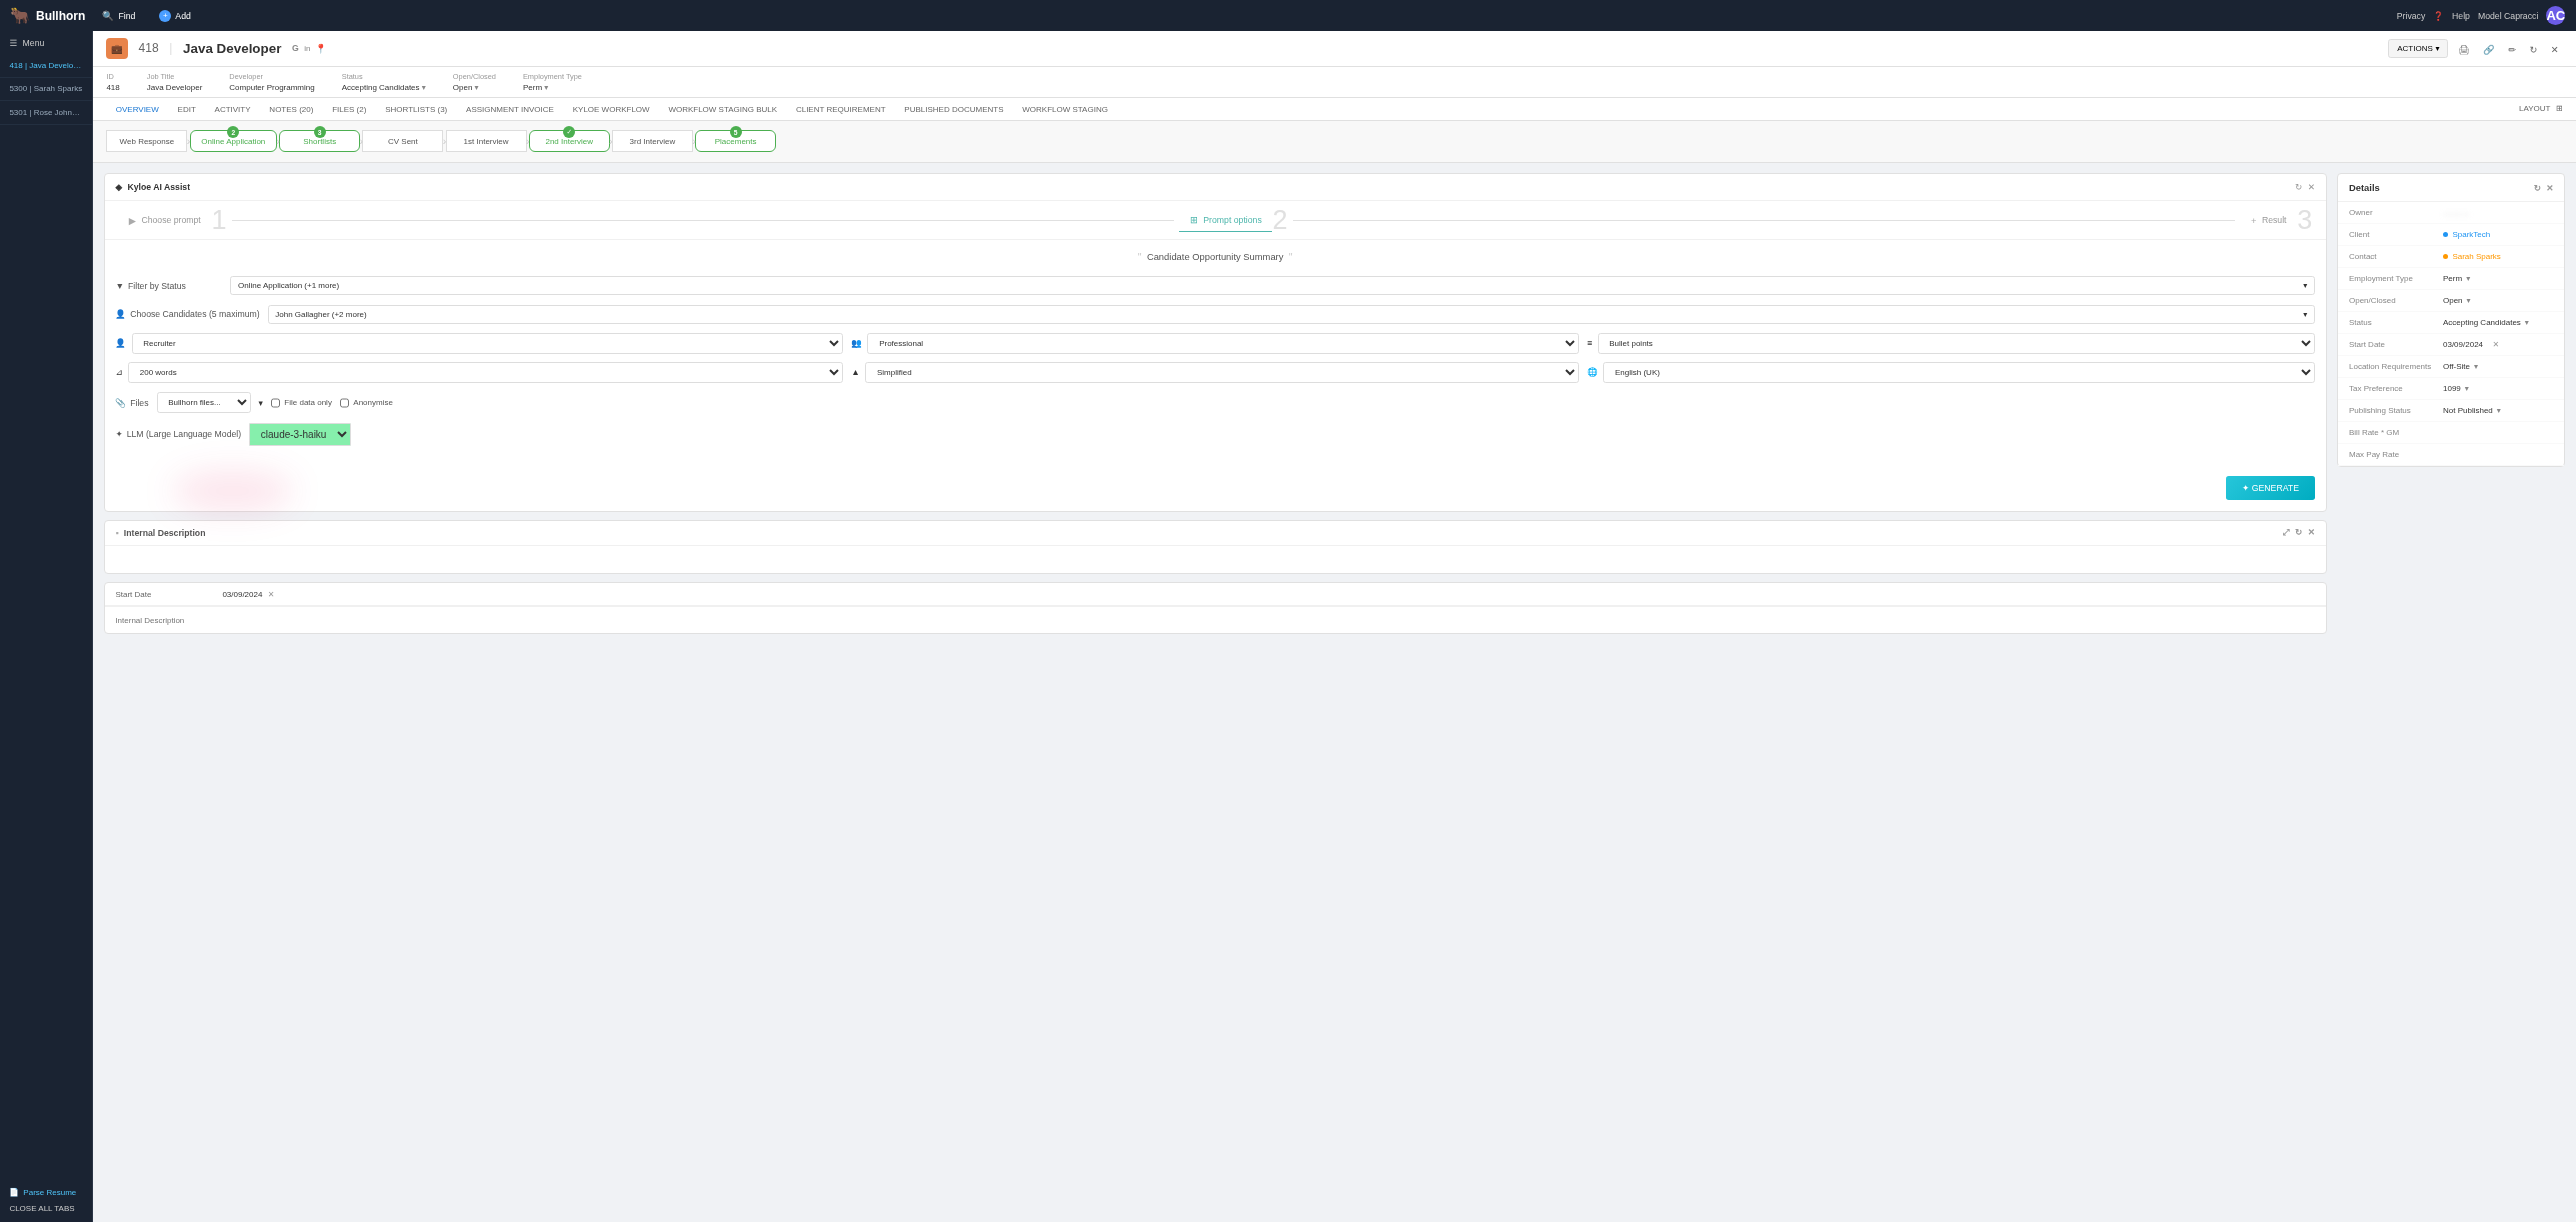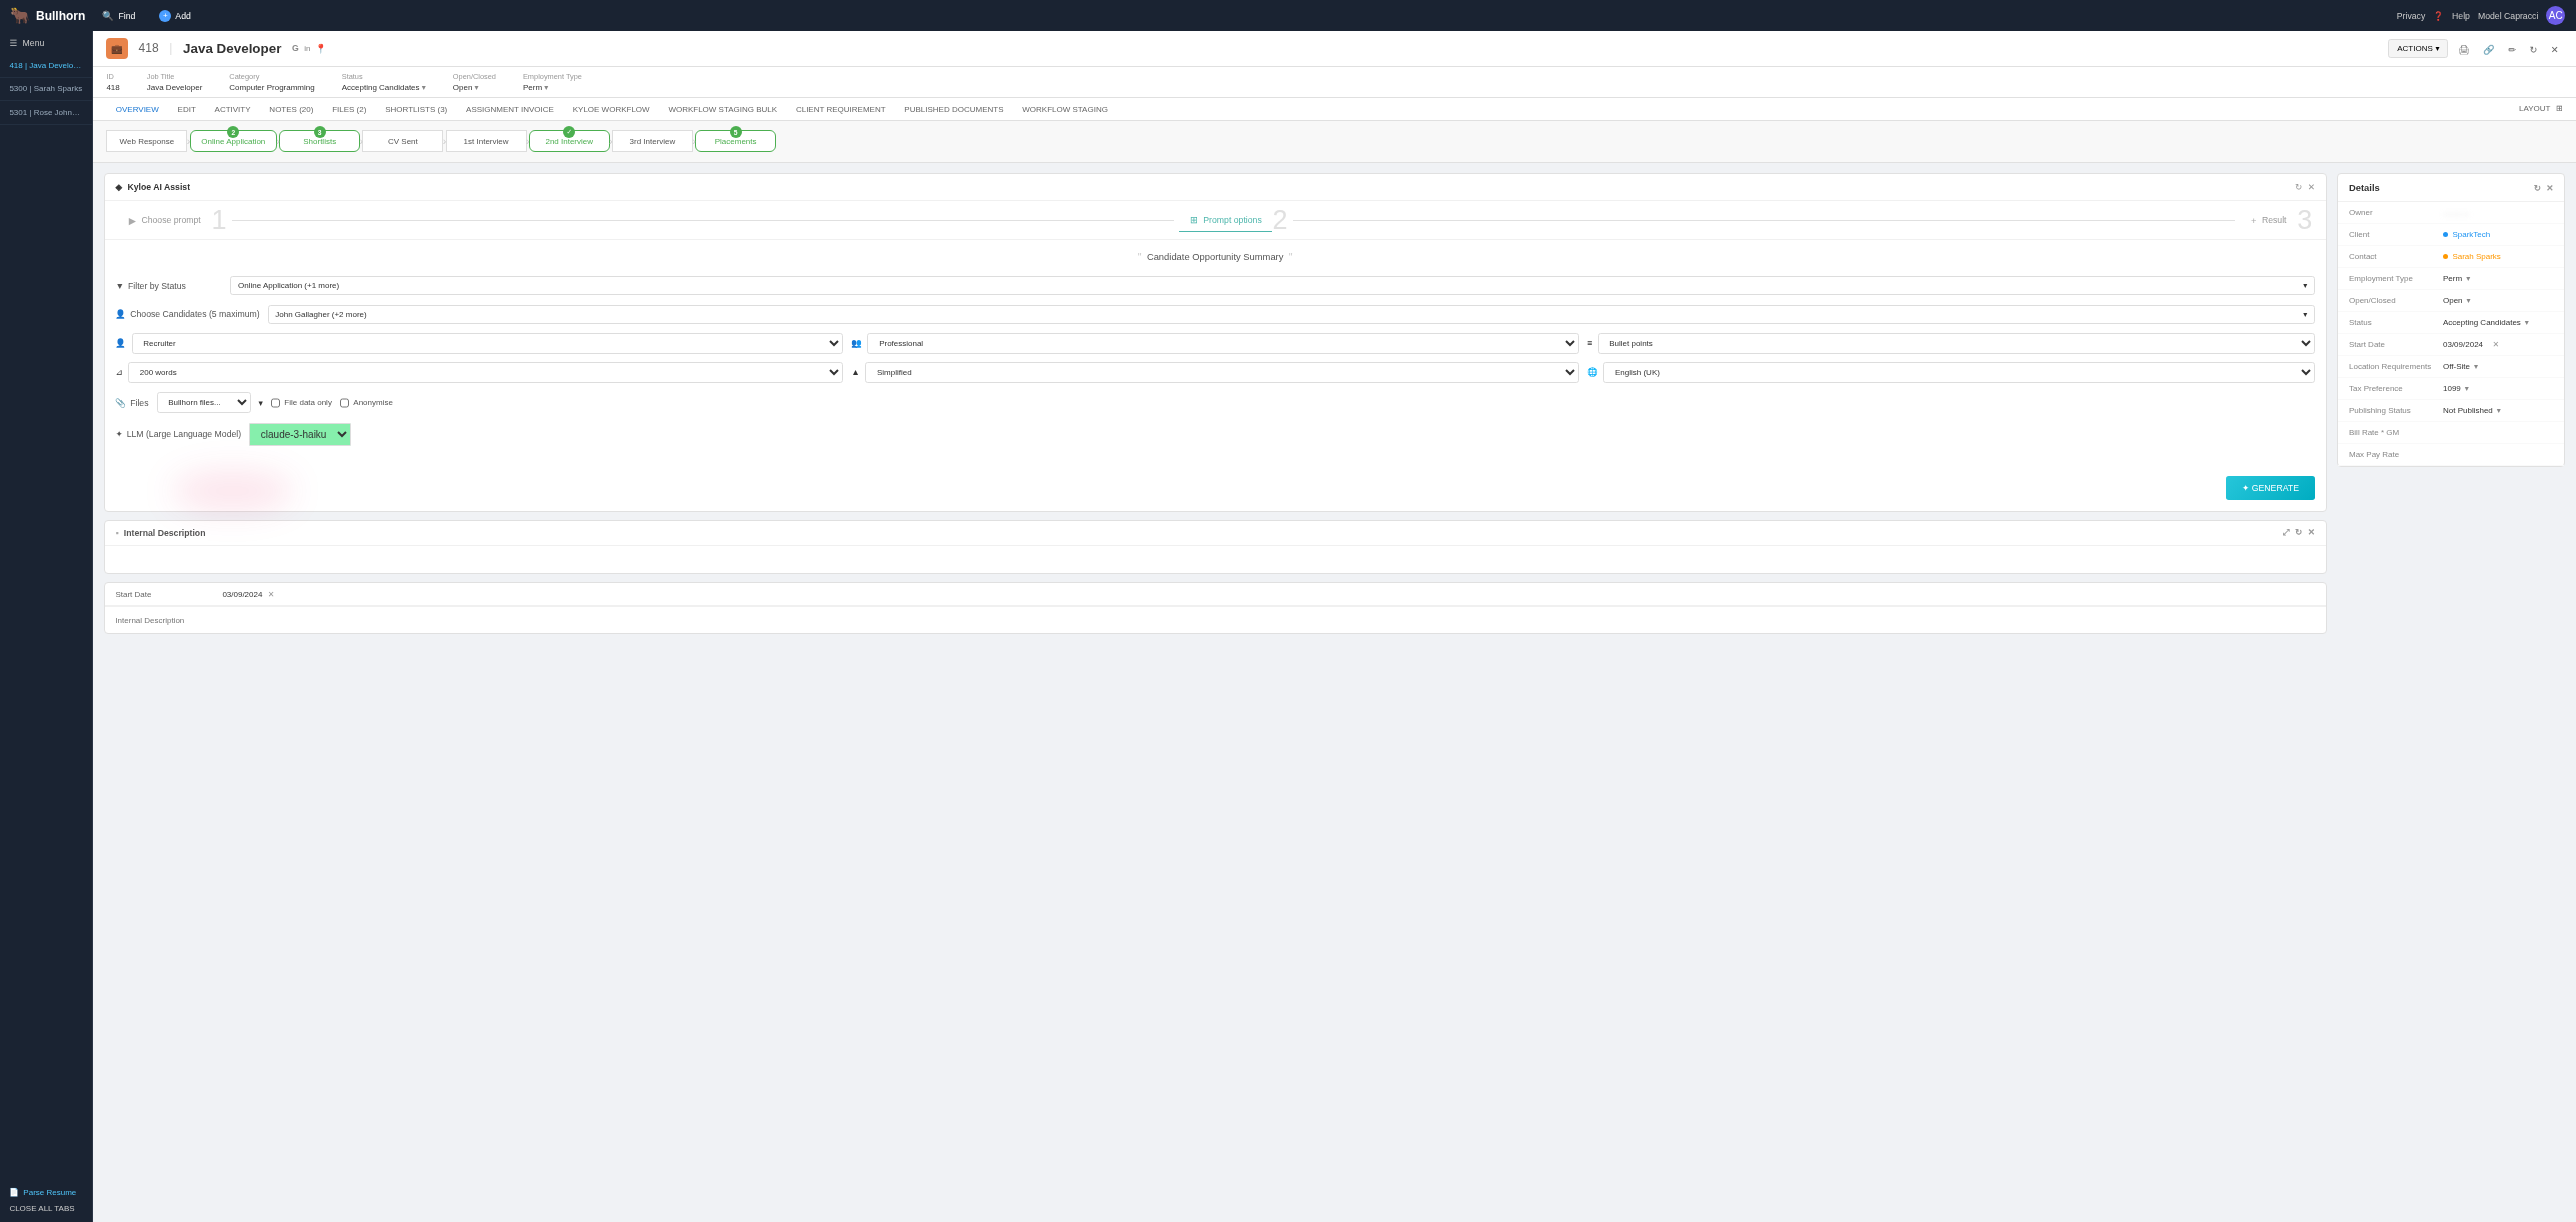--- a/index.html
+++ b/index.html
@@ -12,21 +12,21 @@
       display: flex;
       align-items: center;
       padding: 0 10.7px;
       color: white;
       justify-content: space-between;
     }
     .top-nav-left { display: flex; align-items: center; gap: 10.7px; }
     .brand { display: flex; align-items: center; gap: 5.4px; font-size: 12px; font-weight: bold; color: white; }
     .nav-btn { display: flex; align-items: center; gap: 4px; color: white; background: none; border: none; cursor: pointer; font-size: 8.7px; padding: 4px 6.7px; border-radius: 2.7px; }
     .top-nav-right { display: flex; align-items: center; gap: 8px; color: #ccc; font-size: 8.7px; }
-    .avatar { width: 19px; height: 19px; border-radius: 50%; background: #6c5ce7; color: white; display: flex; align-items: center; justify-content: center; font-size: 10px; font-weight: normal; }
+    .avatar { width: 19px; height: 19px; border-radius: 50%; background: #6c5ce7; color: white; display: flex; align-items: center; justify-content: center; font-size: 13px; font-weight: bold; }
 
     
     .main-layout { display: flex; height: calc(100vh - 31px); }
 
     
     .sidebar {
       width: 93px;
       background: #1a2332;
       color: #aaa;
       font-size: 8px;
@@ -272,21 +272,21 @@
     <div class="job-meta">
       <div class="meta-item">
         <span class="meta-label">ID</span>
         <span class="meta-value">418</span>
       </div>
       <div class="meta-item">
         <span class="meta-label">Job Title</span>
         <span class="meta-value">Java Developer</span>
       </div>
       <div class="meta-item">
-        <span class="meta-label">Category</span>
+        <span class="meta-label">Developer</span>
         <span class="meta-value">Computer Programming</span>
       </div>
       <div class="meta-item">
         <span class="meta-label">Status</span>
         <span class="meta-value">
           <span>Accepting Candidates</span>
           <span style="cursor:pointer; color:#888;">▾</span>
         </span>
       </div>
       <div class="meta-item">

